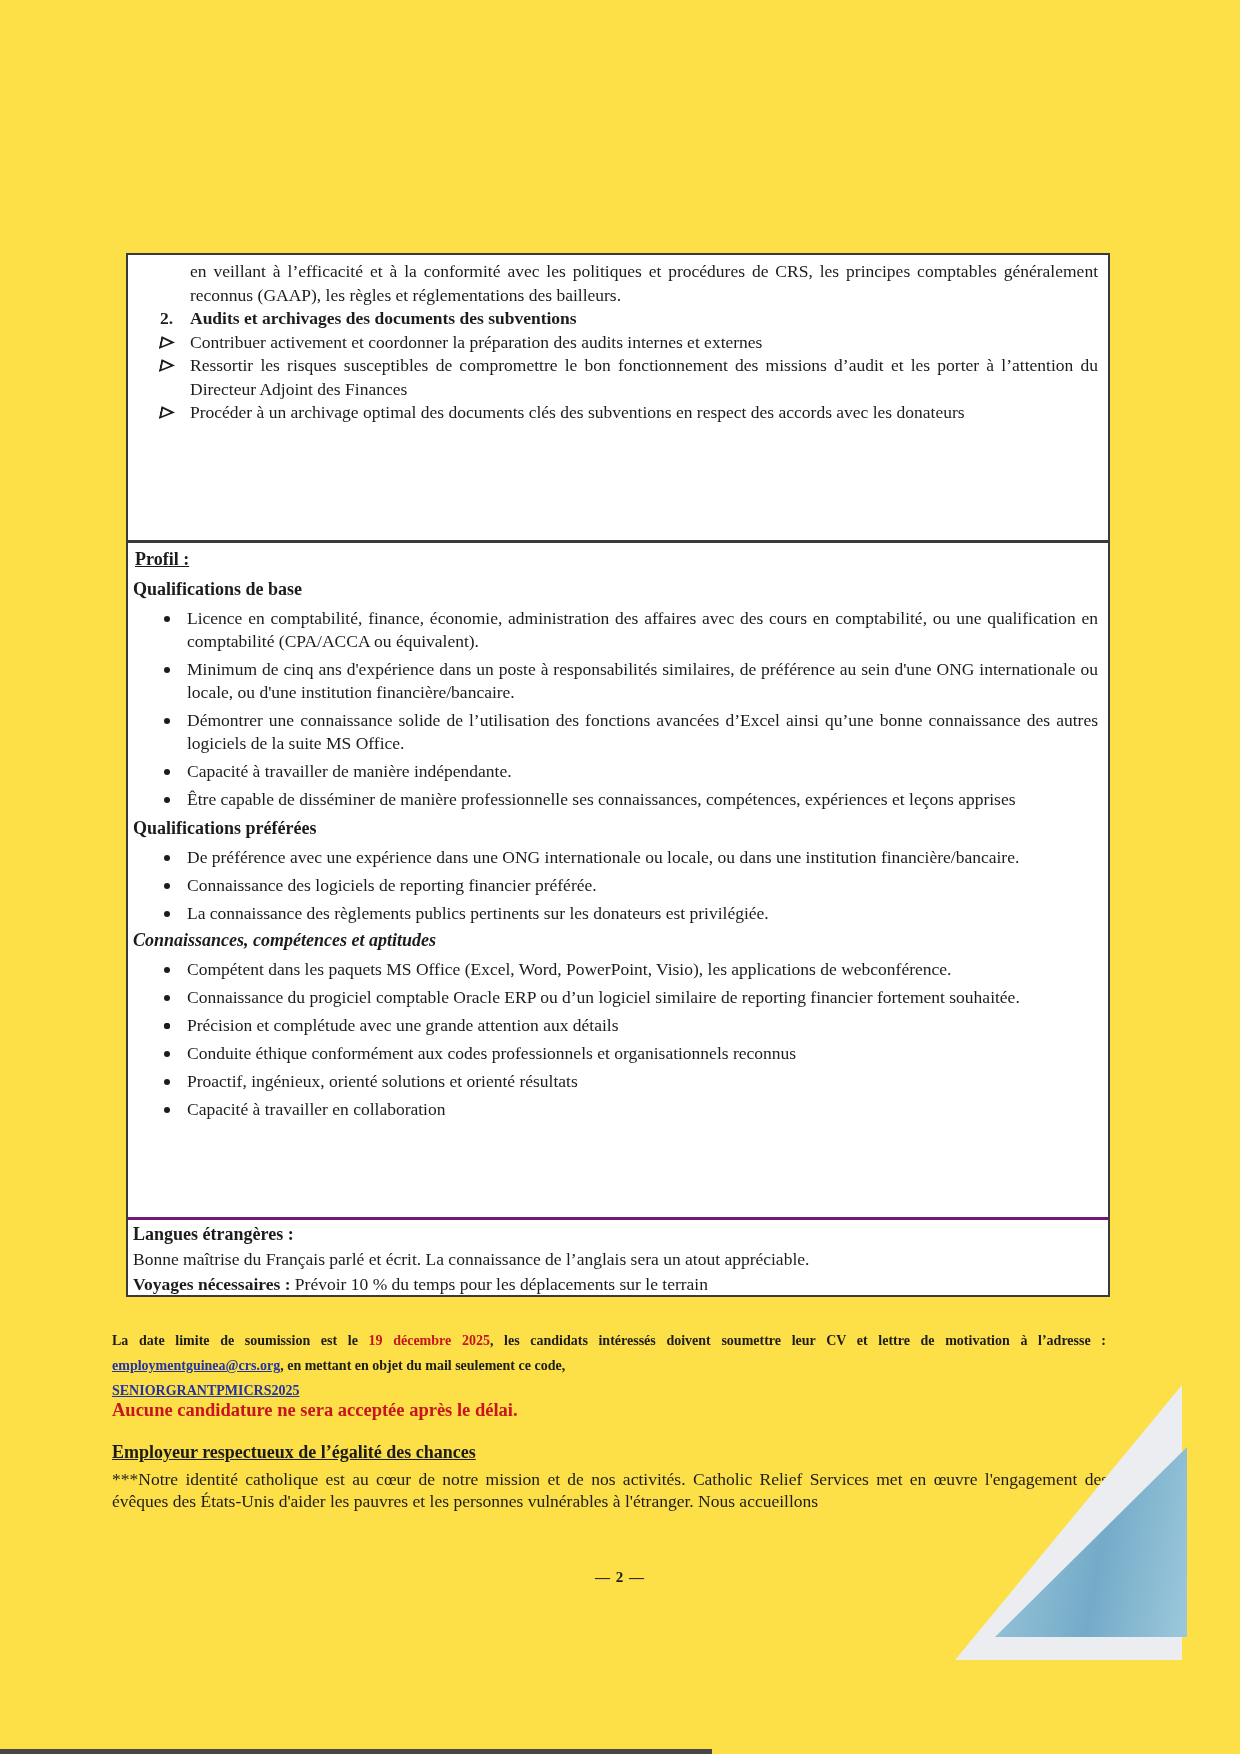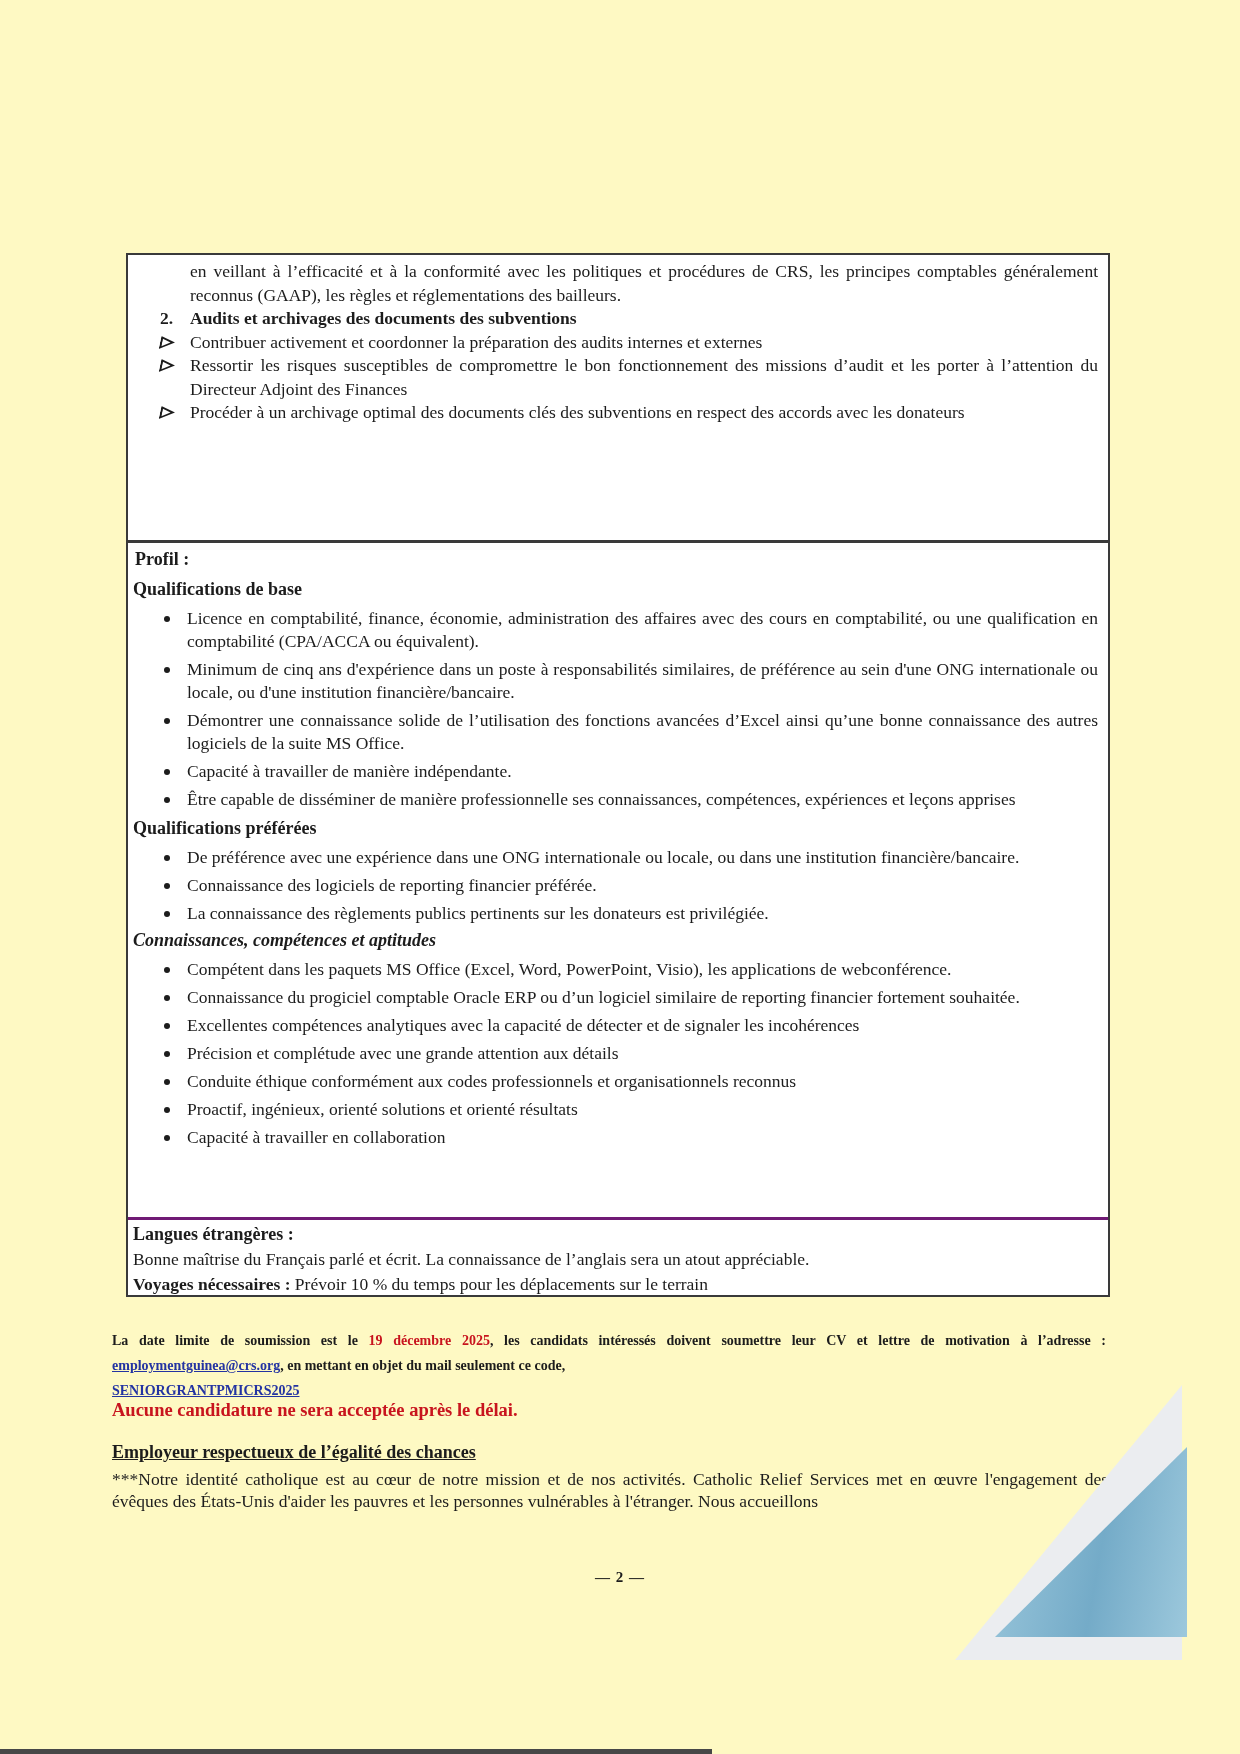--- a/index.html
+++ b/index.html
@@ -2,39 +2,39 @@
 <html style="--accent_red: #c8141e; --link_blue: #2333a2; --triangle_blue: #74abc8; --triangle_blue_light: #9cc8dc; --triangle_gray: #ebedf0;"><head>
 <meta charset="utf-8">
 <style>
   html,body{margin:0;padding:0;}
   body{
     width:1240px;height:1754px;background:#ffffff;
     font-family:"Liberation Serif","DejaVu Serif",serif;
     color:#1c1c1c;
     -webkit-font-smoothing:antialiased;
   }
-  .page{position:relative;width:1240px;height:1754px;background:#fef9c3;overflow:hidden;}
+  .page{position:relative;width:1240px;height:1754px;background:#fde047;overflow:hidden;}
 
   
   .doc-table{position:absolute;left:126px;top:253px;width:984px;border:2px solid #3a3a3a;box-sizing:border-box;background:#fff;}
   .sec{box-sizing:border-box;padding-right:10px;font-size:17.5px;line-height:23.5px;}
   .sec1{height:285px;padding-top:3px;}
   .sec2{height:677px;border-top:3px solid #3a3a3a;}
   .sec3{height:78px;border-top:3px solid #701a75;font-size:17.5px;line-height:25px;padding-top:2px;}
 
   .cont{margin:2px 0 0 62px;text-align:justify;}
   .arrow-item{position:relative;padding-left:62px;text-align:justify;}
   .arrow-icon{position:absolute;left:32px;top:5px;width:15px;height:13px;transform:skewX(-12deg);}
   .arrow-icon .tri-outer{position:absolute;inset:0;background:#1c1c1c;clip-path:polygon(0 0,100% 50%,0 100%);}
   .arrow-icon .tri-inner{position:absolute;inset:0;background:#fff;clip-path:polygon(14% 22%,70% 50%,14% 78%);}
   .num-item{padding-left:32px;font-weight:bold;}
   .num-item .num{display:inline-block;width:30px;}
 
   .h-profil{margin:3px 0 0 7px;font-weight:bold;font-size:18px;line-height:26px;}
-  .h-profil span{text-align:center;}
+  .h-profil span{text-decoration:underline;text-align:center;}
   .h-sub{margin:5px 0 0 5px;font-weight:bold;font-size:18px;line-height:25px;}
   .h-skills{margin:3px 0 0 5px;font-weight:bold;font-style:italic;font-size:18px;line-height:25px;}
   .b-item{position:relative;padding-left:59px;margin-top:5px;text-align:justify;line-height:23px;}
   .dot{position:absolute;left:36px;top:9px;width:6px;height:6px;border-radius:50%;background:#1c1c1c;}
 
   .l-head{margin:0 0 0 5px;font-weight:bold;font-size:18px;}
   .l-text{margin:0 0 0 5px;}
   .l-voy{margin:0 0 0 5px;}
   .l-voy .lbl{font-weight:bold;}
 
@@ -103,21 +103,21 @@
       <div class="b-item"><span class="dot"></span><span>Être capable de disséminer de manière professionnelle ses connaissances, compétences, expériences et leçons apprises</span></div>
 
       <p class="h-sub">Qualifications préférées</p>
       <div class="b-item"><span class="dot"></span><span>De préférence avec une expérience dans une ONG internationale ou locale, ou dans une institution financière/bancaire.</span></div>
       <div class="b-item"><span class="dot"></span><span>Connaissance des logiciels de reporting financier préférée.</span></div>
       <div class="b-item"><span class="dot"></span><span>La connaissance des règlements publics pertinents sur les donateurs est privilégiée.</span></div>
 
       <p class="h-skills">Connaissances, compétences et aptitudes</p>
       <div class="b-item"><span class="dot"></span><span>Compétent dans les paquets MS Office (Excel, Word, PowerPoint, Visio), les applications de webconférence.</span></div>
       <div class="b-item"><span class="dot"></span><span>Connaissance du progiciel comptable Oracle ERP ou d’un logiciel similaire de reporting financier fortement souhaitée.</span></div>
-      <div class="b-item"><span class="dot"></span><span>Excellentes compétences analytiques avec la capacité de détecter et de signaler les incohérences</span></div>
+      <div class="b-item"><span class="dot"></span></div>
       <div class="b-item"><span class="dot"></span><span>Précision et complétude avec une grande attention aux détails</span></div>
       <div class="b-item"><span class="dot"></span><span>Conduite éthique conformément aux codes professionnels et organisationnels reconnus</span></div>
       <div class="b-item"><span class="dot"></span><span>Proactif, ingénieux, orienté solutions et orienté résultats</span></div>
       <div class="b-item"><span class="dot"></span><span>Capacité à travailler en collaboration</span></div>
     </div>
 
     <div class="sec sec3">
       <p class="l-head">Langues étrangères :</p>
       <p class="l-text">Bonne maîtrise du Français parlé et écrit. La connaissance de l’anglais sera un atout appréciable.</p>
       <p class="l-voy">

